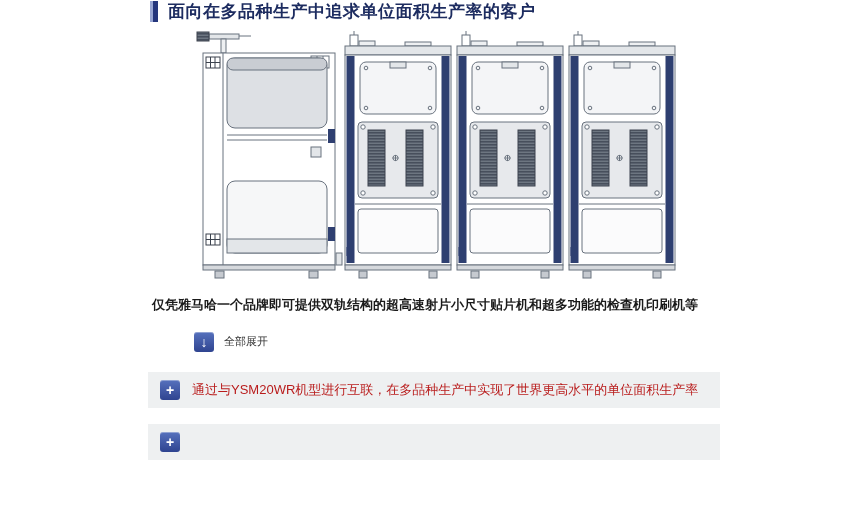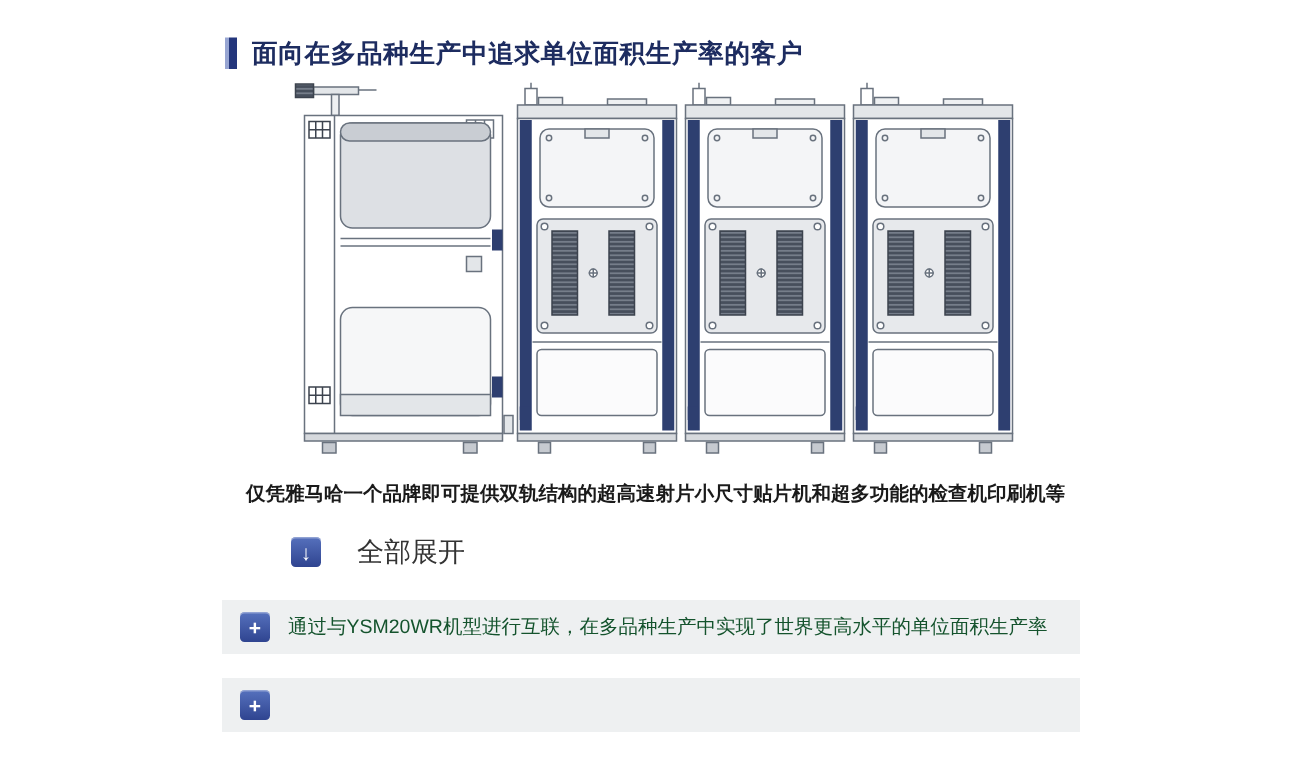--- a/index.html
+++ b/index.html
@@ -1,43 +1,43 @@
 <!DOCTYPE html>
 <html><head>
 <meta charset="utf-8">
 <style>
   html,body{margin:0;padding:0;}
   body{
     width:865px;height:517px;background:#ffffff;overflow:hidden;
     font-family:"Liberation Sans","DejaVu Sans",sans-serif;
     -webkit-font-smoothing:antialiased;
   }
-  .content{width:572px;padding-left:148px;padding-top:24px;}
+  .content{width:572px;padding-left:148px;}
 
   .page-title{display:flex;align-items:center;gap:10px;margin:0 0 8px 2px;}
   .accent-bar{width:8px;height:21px;flex:0 0 8px;
     background:linear-gradient(90deg,#97a5d2 0 3px,#24367c 3px);}
   .title-text{font-size:17px;font-weight:bold;color:#1d2c60;letter-spacing:.5px;}
 
   .diagram-wrap{margin:8px 0 14px 45px;}
   svg{display:block;}
 
-  .desc{font-size:13px;font-weight:bold;color:#1a1a1a;line-height:1.6;margin:10px 0 16px 16px;}
+  .desc{font-size:13px;font-weight:bold;color:#1a1a1a;line-height:1.6;margin:10px 0 16px 4px;}
 
   .expand-row{display:flex;align-items:center;gap:10px;margin:16px 0 20px 46px;cursor:pointer;width:fit-content;}
   .sq-icon{width:20px;height:20px;flex:0 0 20px;border-radius:3px;
     background:linear-gradient(180deg,#5671bd 0%,#2f4490 100%);
     color:#fff;display:flex;align-items:center;justify-content:center;
     font-size:14px;font-weight:bold;line-height:1;
     box-shadow:inset 0 1px 0 rgba(255,255,255,.35);}
-  .expand-label{font-size:18px;color:#333333;margin-left:14px;}
+  .expand-label{font-size:11px;color:#333333;}
 
   .bar{display:flex;align-items:center;gap:12px;background:#eef0f1;
     height:36px;padding:0 12px;margin-bottom:16px;cursor:pointer;}
-  .bar-label{font-size:13px;color:#14532d;}
+  .bar-label{font-size:13px;color:#b91c1c;}
 </style>
 </head>
 <body>
 
 <div class="content">
 
   <div class="page-title">
     <span class="accent-bar"></span>
     <span class="title-text">面向在多品种生产中追求单位面积生产率的客户</span>
   </div>

